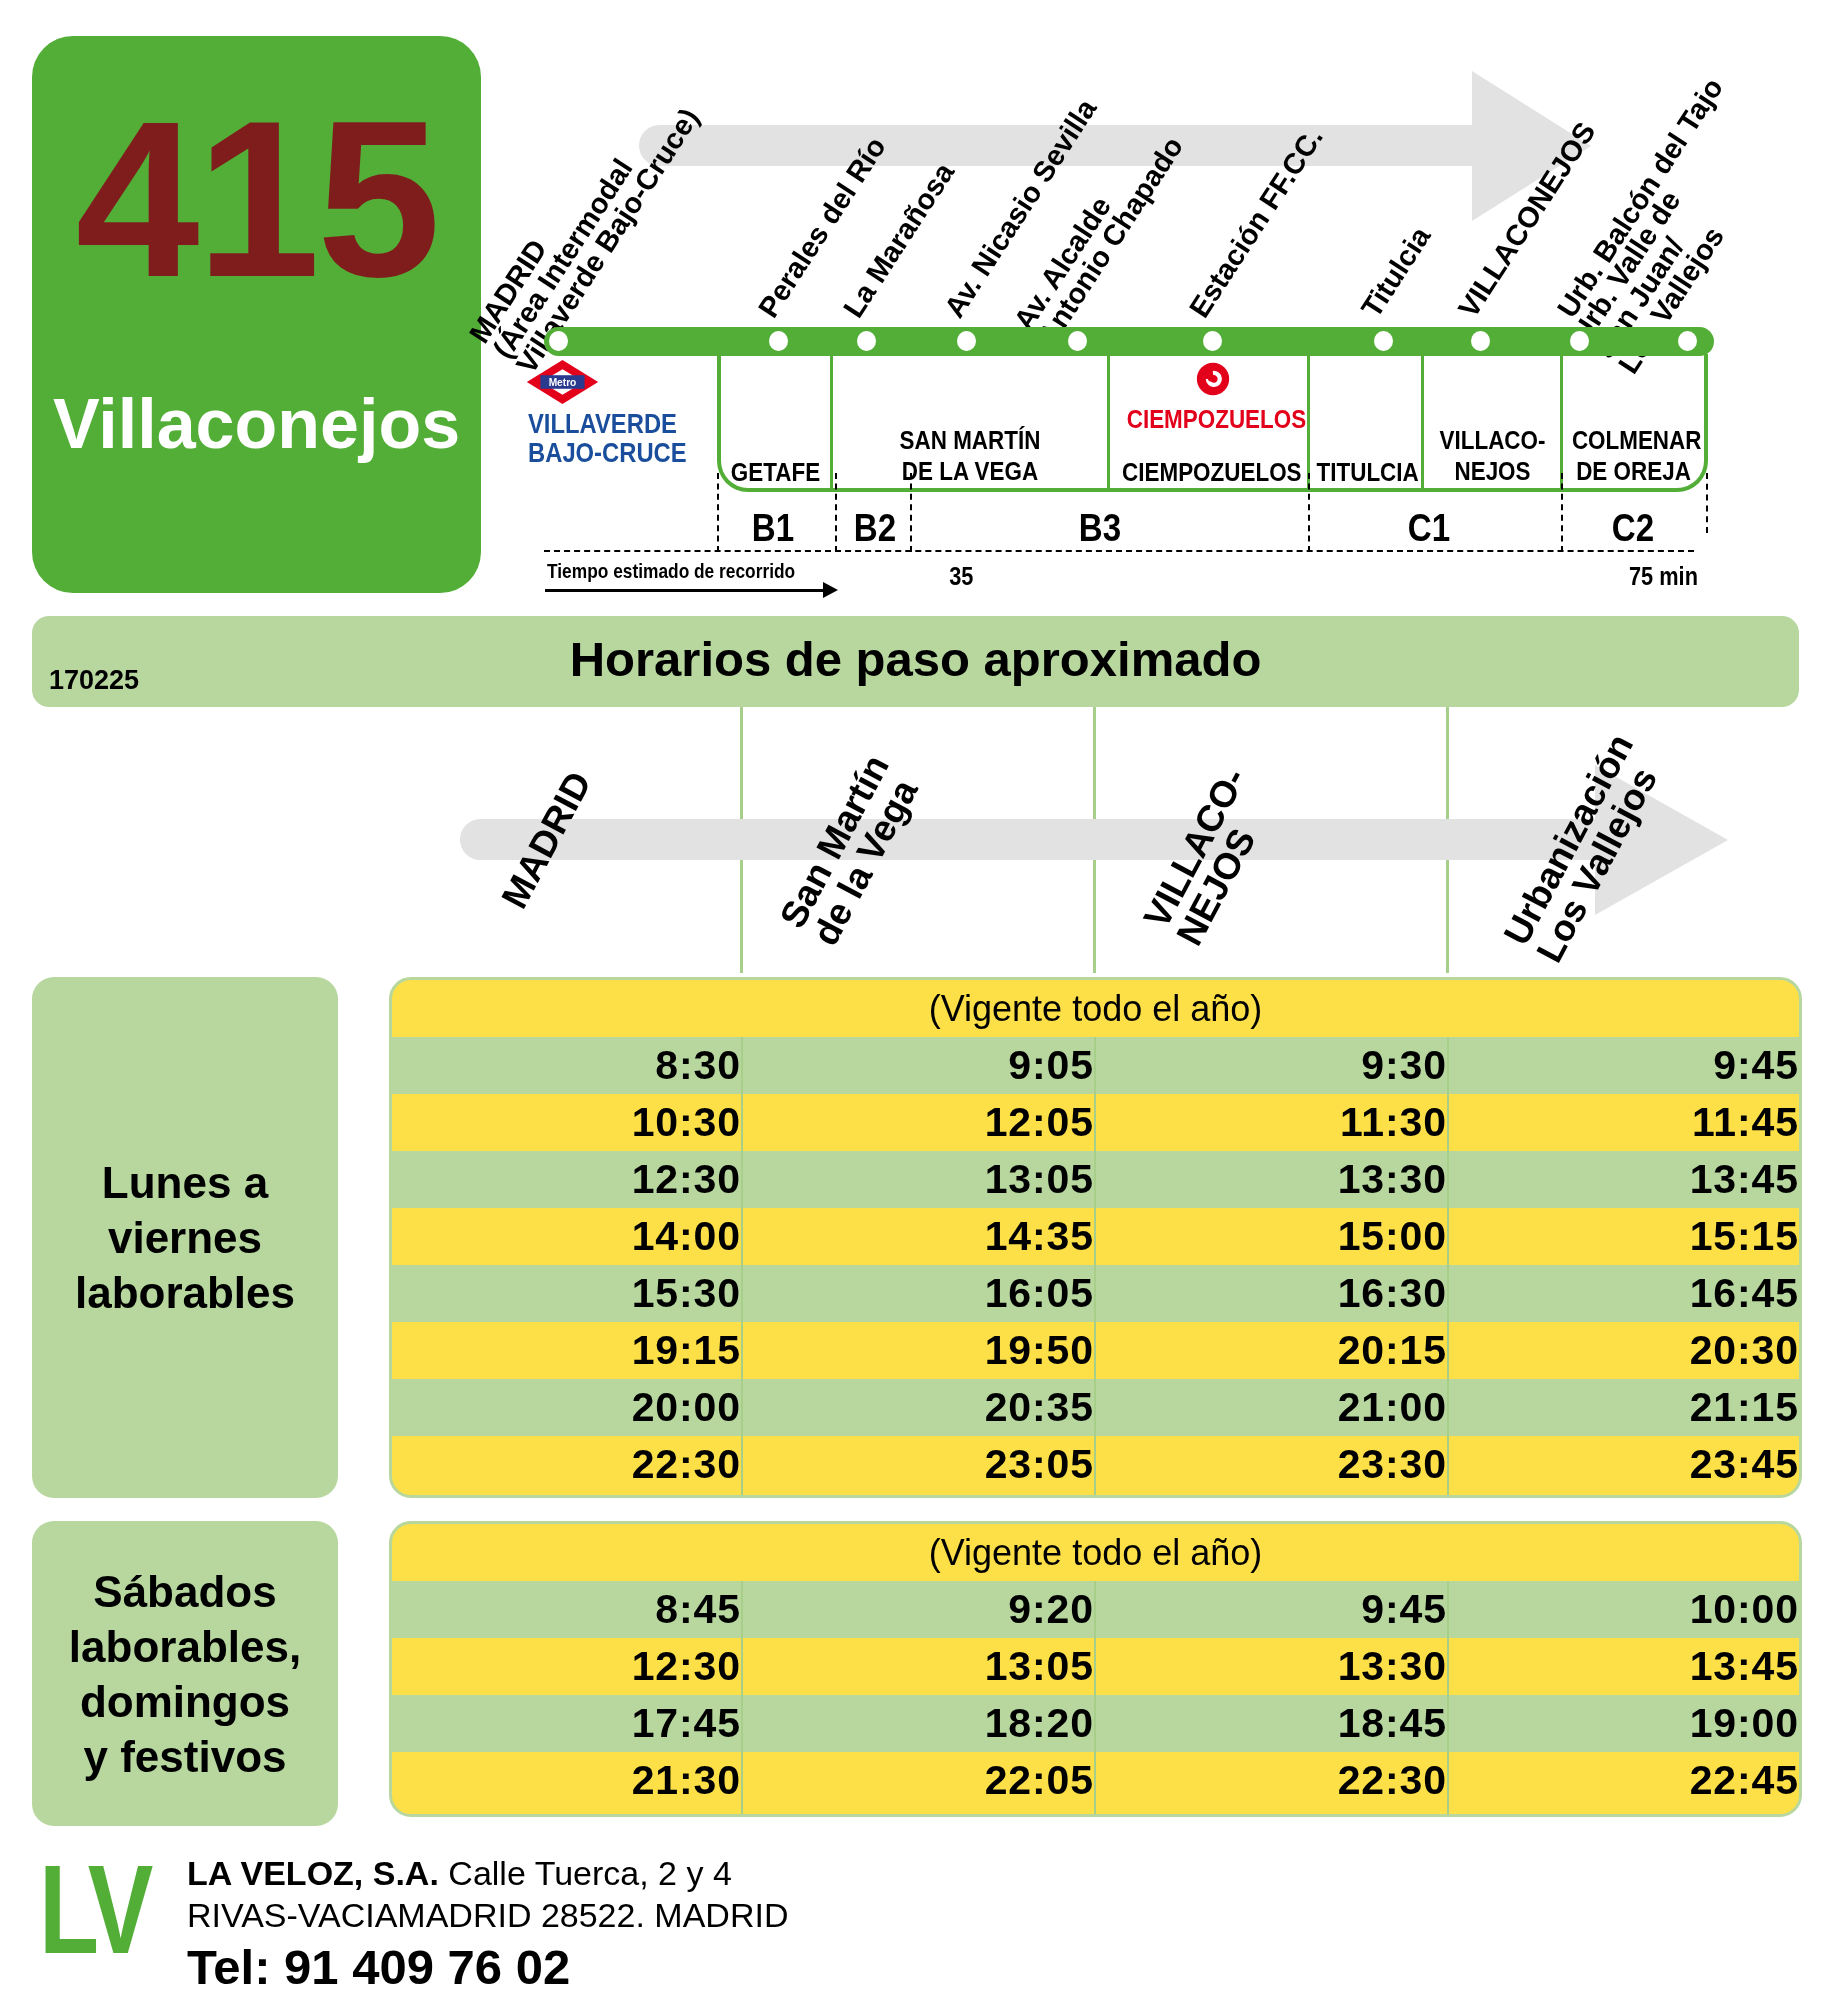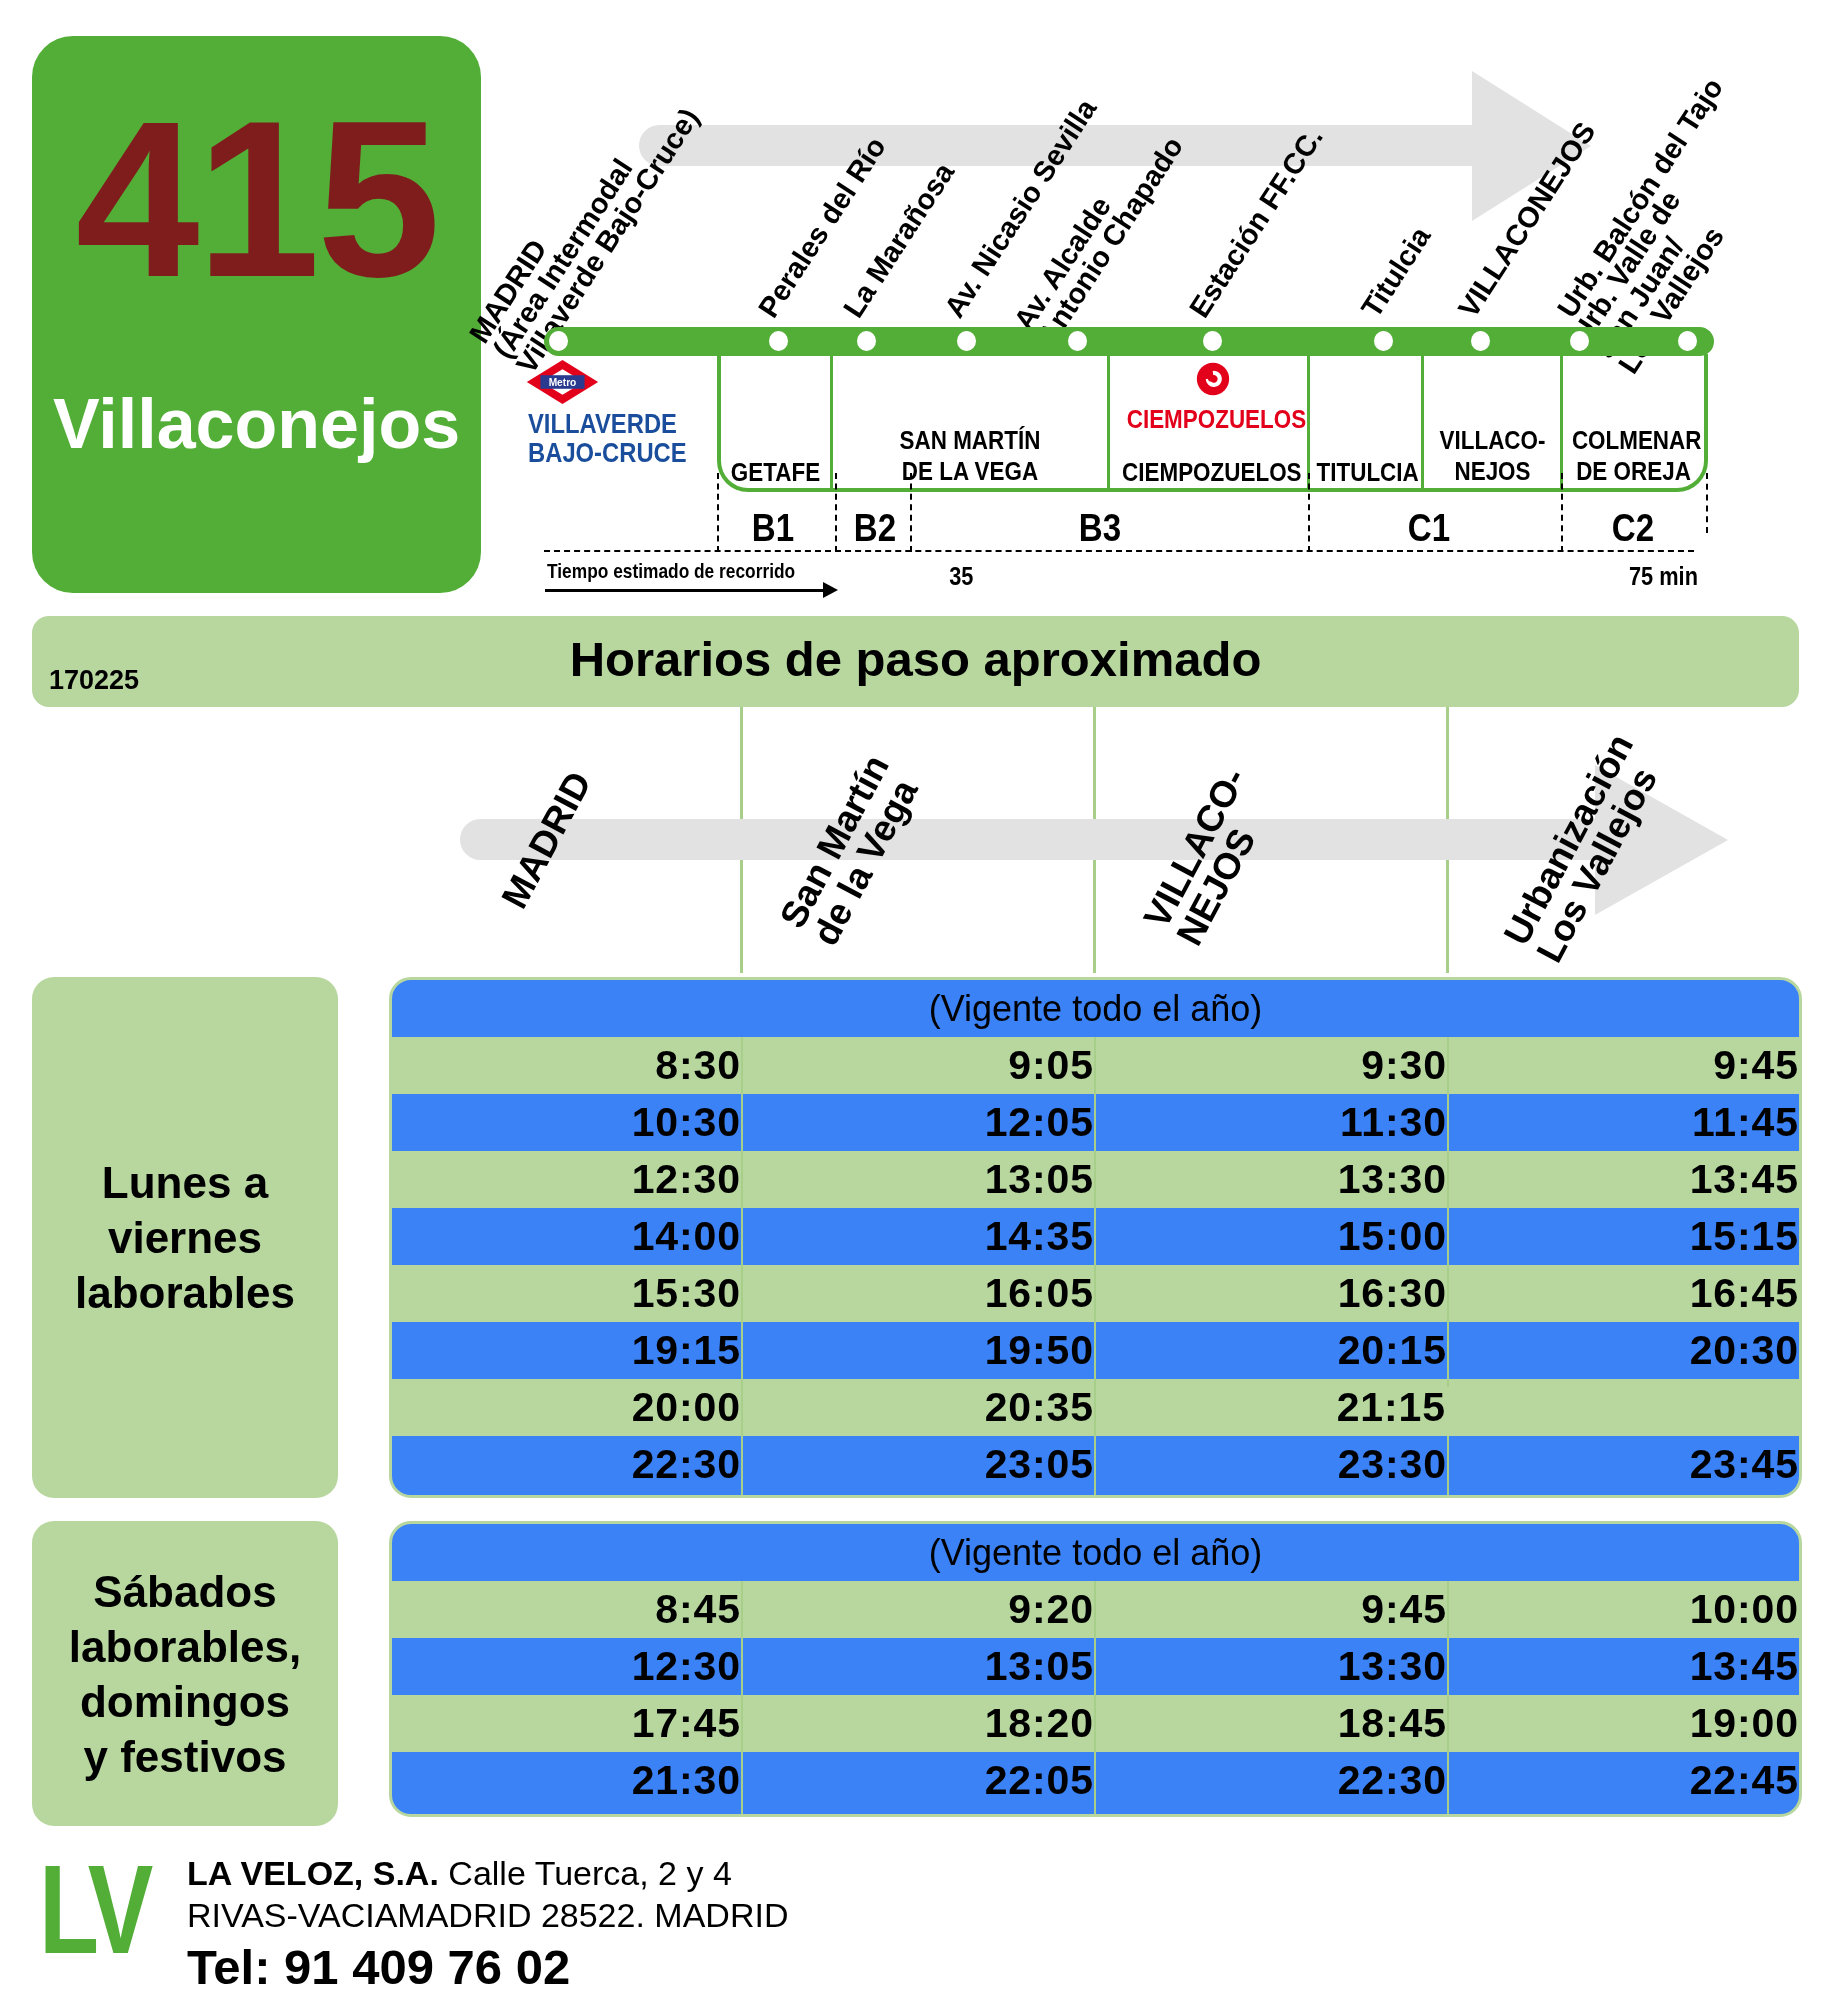--- a/index.html
+++ b/index.html
@@ -73,21 +73,21 @@
     font-weight: bold; font-size: 37px; line-height: 37px; white-space: nowrap;
   }
 
   
   .day-box { position: absolute; left: 32px; width: 306px; background: #b7d79f; border-radius: 22px; display: flex; align-items: center; justify-content: center; }
   .day-text { font-weight: bold; font-size: 44px; line-height: 55px; text-align: center; }
 
   
   .table {
     position: absolute; left: 389px; width: 1413px; border: 3.4px solid #b7d79f; border-radius: 22px;
-    box-sizing: border-box; overflow: hidden; background: #3b82f6;
+    box-sizing: border-box; overflow: hidden; background: #fde047;
   }
   .table-caption { height: 57px; text-align: center; font-size: 36px; line-height: 57px; }
   .trow { display: flex; height: 57px; }
   .trow.alt { background: #b7d79f; }
   .tcell {
     flex: none; height: 65px; line-height: 57px; font-weight: bold; font-size: 41px;
     text-align: right; border-right: 2.6px solid #a8cf8a; box-sizing: border-box; letter-spacing: 0.9px;
   }
   .tcell:last-child { border-right: none; }
   .c1 { width: 351px; } .c2 { width: 353px; } .c3 { width: 353px; } .c4 { width: 350px; }
@@ -294,20 +294,21 @@
   </div>
   <div class="trow">
     <div class="tcell c1">19:15</div>
     <div class="tcell c2">19:50</div>
     <div class="tcell c3">20:15</div>
     <div class="tcell c4">20:30</div>
   </div>
   <div class="trow alt">
     <div class="tcell c1">20:00</div>
     <div class="tcell c2">20:35</div>
+    <div class="tcell c3">21:00</div>
     <div class="tcell c4">21:15</div>
   </div>
   <div class="trow">
     <div class="tcell c1">22:30</div>
     <div class="tcell c2">23:05</div>
     <div class="tcell c3">23:30</div>
     <div class="tcell c4">23:45</div>
   </div>
 </div>
 

